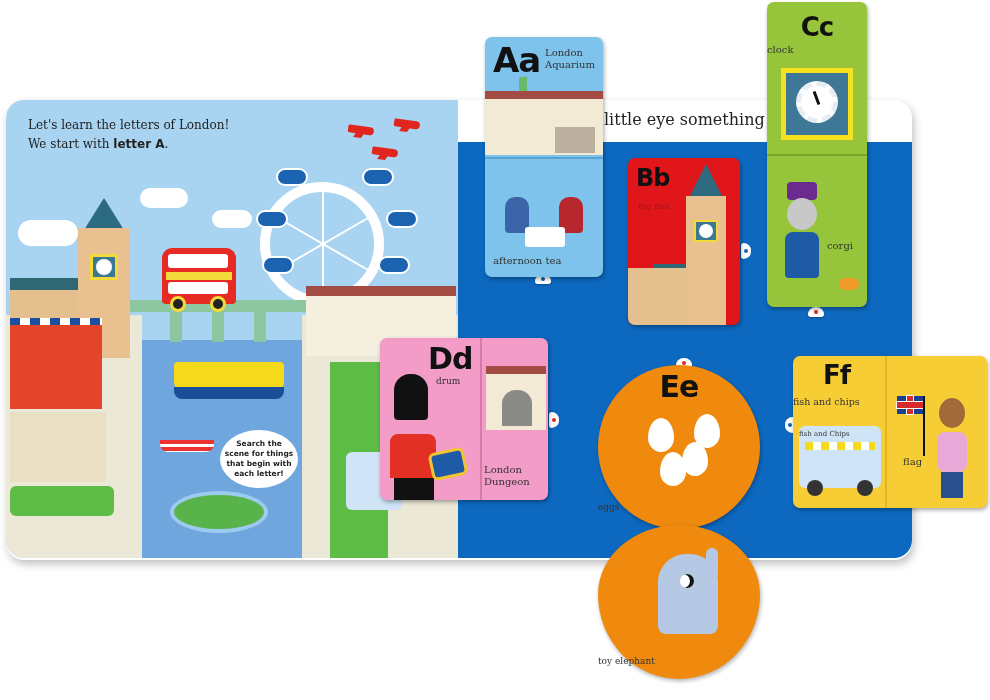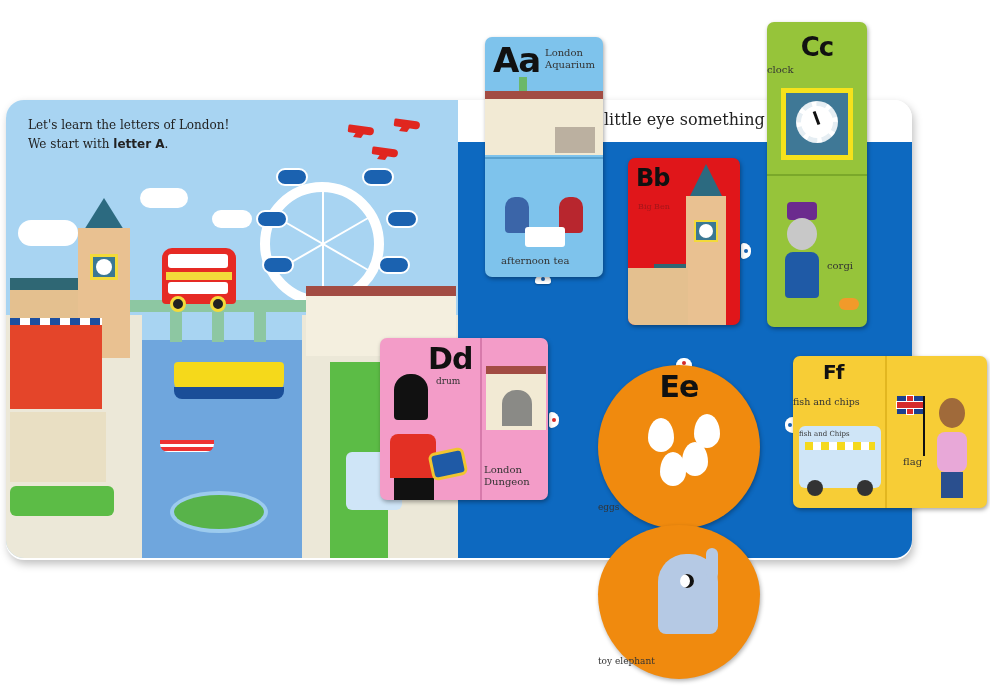--- a/index.html
+++ b/index.html
@@ -82,21 +82,21 @@
   
   .card-b { left: 628px; top: 158px; width: 112px; height: 167px; background: #e0161a; }
   .b-tower { position: absolute; left: 58px; top: 38px; width: 40px; height: 129px; background: #e9c191; }
   .b-spire { position: absolute; left: 62px; top: 6px; border-left: 16px solid transparent; border-right: 16px solid transparent; border-bottom: 32px solid #2c6a80; }
   .b-face { position: absolute; left: 66px; top: 62px; width: 24px; height: 22px; background: #3b7893; border: 2px solid #f3da3a; }
   .b-face::after { content: ""; position: absolute; left: 3px; top: 2px; width: 14px; height: 14px; border-radius: 50%; background: #fff; }
   .b-build { position: absolute; left: 0; top: 110px; width: 60px; height: 57px; background: #e4c08f; }
   .b-build-roof { position: absolute; left: 26px; top: 106px; width: 32px; height: 18px; background: #2f6774; }
 
   
-  .card-c { left: 767px; top: 22px; width: 100px; height: 305px; background: #96c43a; }
+  .card-c { left: 767px; top: 2px; width: 100px; height: 305px; background: #96c43a; }
   .card-c .divider { position: absolute; left: 0; top: 152px; width: 100%; height: 2px; background: #7aa82a; }
   .c-clock { position: absolute; left: 14px; top: 66px; width: 72px; height: 72px; background: #3f7896; border: 5px solid #f6e21c; }
   .c-dial { position: absolute; left: 10px; top: 8px; width: 42px; height: 42px; border-radius: 50%; background: #fff; border: 5px dashed #e6eef3; }
   .c-hand { position: absolute; left: 29px; top: 18px; width: 3px; height: 14px; background: #111; transform: rotate(-20deg); }
   .c-queen { position: absolute; left: 18px; top: 230px; width: 34px; height: 46px; background: #1f5aa6; border-radius: 8px 8px 4px 4px; }
   .c-head { position: absolute; left: 20px; top: 196px; width: 30px; height: 32px; background: #c8c8c8; border-radius: 50%; }
   .c-crown { position: absolute; left: 20px; top: 180px; width: 30px; height: 18px; background: #6b2b8e; border-radius: 4px; }
   .c-corgi { position: absolute; left: 72px; top: 276px; width: 20px; height: 12px; background: #f19a2a; border-radius: 6px; }
 
   
@@ -190,20 +190,21 @@
 
   <div class="shop-awning"></div>
   <div class="shop"></div>
   <div class="museum-left"></div>
   <div class="grass" style="left:4px;top:386px;width:104px;height:30px;"></div>
 
   <div class="boat"></div>
   <div class="boat-base"></div>
   <div class="rowboat"></div>
   <div class="island"></div>
+  <div class="speech">Search the scene for things that begin with each letter!</div>
 
   <div class="green-panel"></div>
   <div class="van"></div>
 </div>
 
 <div class="right-page">
   <div class="right-heading">little eye something begin</div>
   <div class="blue"></div>
 </div>
 
@@ -218,21 +219,21 @@
   <div class="card-letter" style="left:8px;top:6px;font-size:34px;">Aa</div>
   <div class="card-word" style="left:60px;top:10px;width:56px;font-size:10px;">London Aquarium</div>
   <div class="a-spire"></div>
   <div class="a-roof"></div>
   <div class="a-building"></div>
   <div class="a-steps"></div>
   <div class="divider"></div>
   <div class="a-person1"></div>
   <div class="a-person2"></div>
   <div class="a-table"></div>
-  <div class="card-word" style="left:16px;top:218px;width:118px;font-size:10px;">afternoon tea</div>
+  <div class="card-word" style="left:8px;top:218px;width:118px;font-size:10px;">afternoon tea</div>
 </div>
 
 <div class="card card-b">
   <div class="card-letter" style="left:8px;top:8px;font-size:24px;">Bb</div>
   <div class="card-word" style="left:10px;top:44px;font-size:8px;color:#a4161a;text-align:left;">Big Ben</div>
   <div class="b-spire"></div>
   <div class="b-tower"></div>
   <div class="b-face"></div>
   <div class="b-build-roof"></div>
   <div class="b-build"></div>
@@ -274,21 +275,21 @@
 <div class="egg" style="left:694px;top:414px;"></div>
 <div class="egg" style="left:682px;top:442px;"></div>
 <div class="egg" style="left:660px;top:452px;"></div>
 <div class="card-word" style="left:598px;width:162px;top:502px;font-size:9px;">eggs</div>
 <div class="elephant"></div>
 <div class="elephant-trunk"></div>
 <div class="elephant-eye"></div>
 <div class="card-word" style="left:598px;width:162px;top:656px;font-size:9px;">toy elephant</div>
 
 <div class="card card-f">
-  <div class="card-letter" style="left:30px;top:6px;font-size:20px;">Ff</div>
+  <div class="card-letter" style="left:30px;top:6px;font-size:26px;">Ff</div>
   <div class="card-word" style="left:0;width:92px;top:40px;font-size:9.5px;">fish and chips</div>
   <div class="f-van"></div>
   <div class="card-word" style="left:6px;width:82px;top:74px;font-size:7px;">fish and Chips</div>
   <div class="f-van-awning"></div>
   <div class="f-wheel" style="left:14px;"></div>
   <div class="f-wheel" style="left:64px;"></div>
   <div class="divider"></div>
   <div class="f-flag"></div>
   <div class="f-pole"></div>
   <div class="card-word" style="left:110px;top:100px;font-size:10px;">flag</div>

